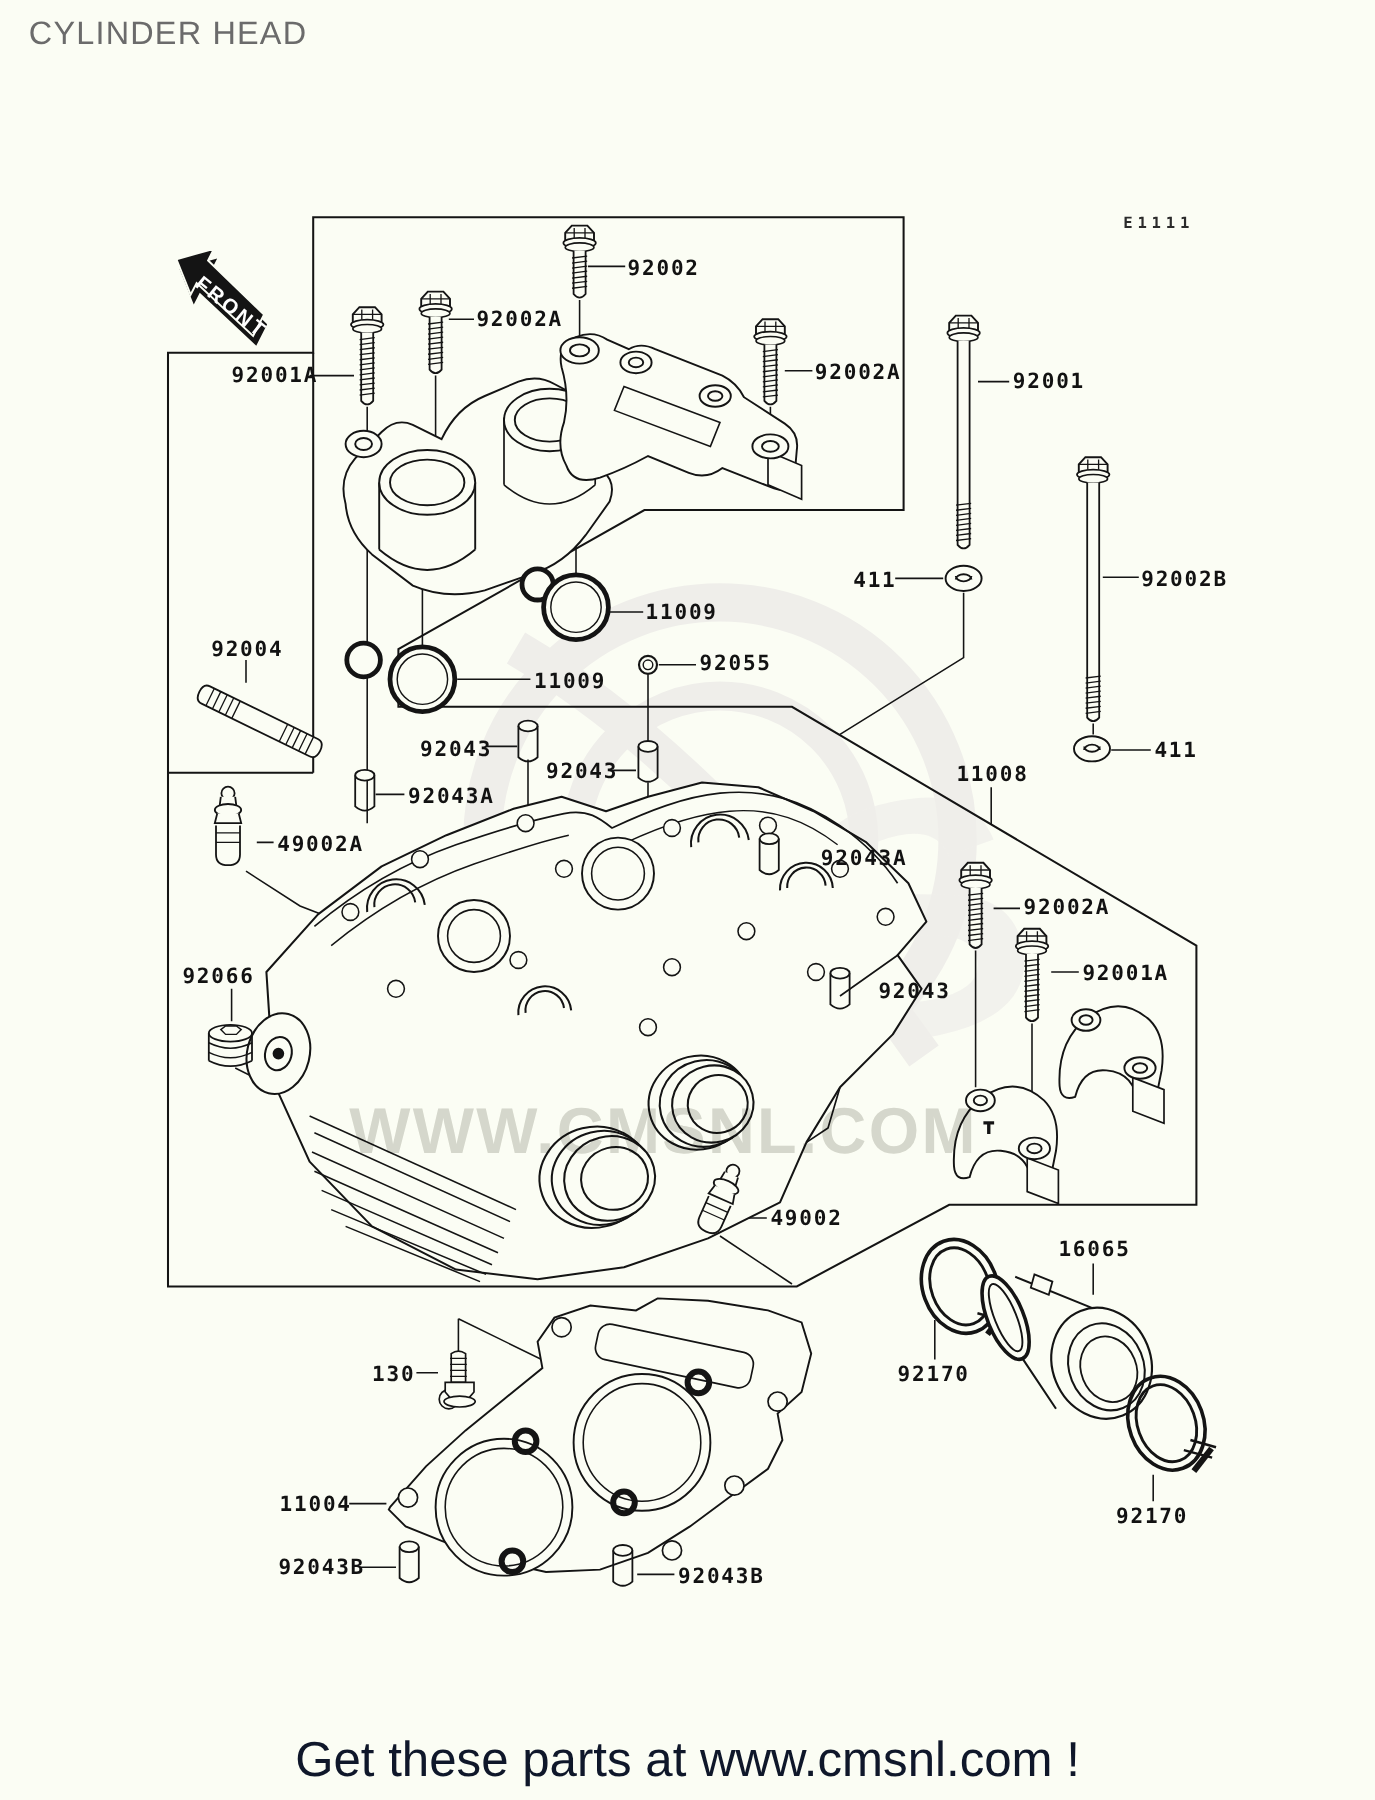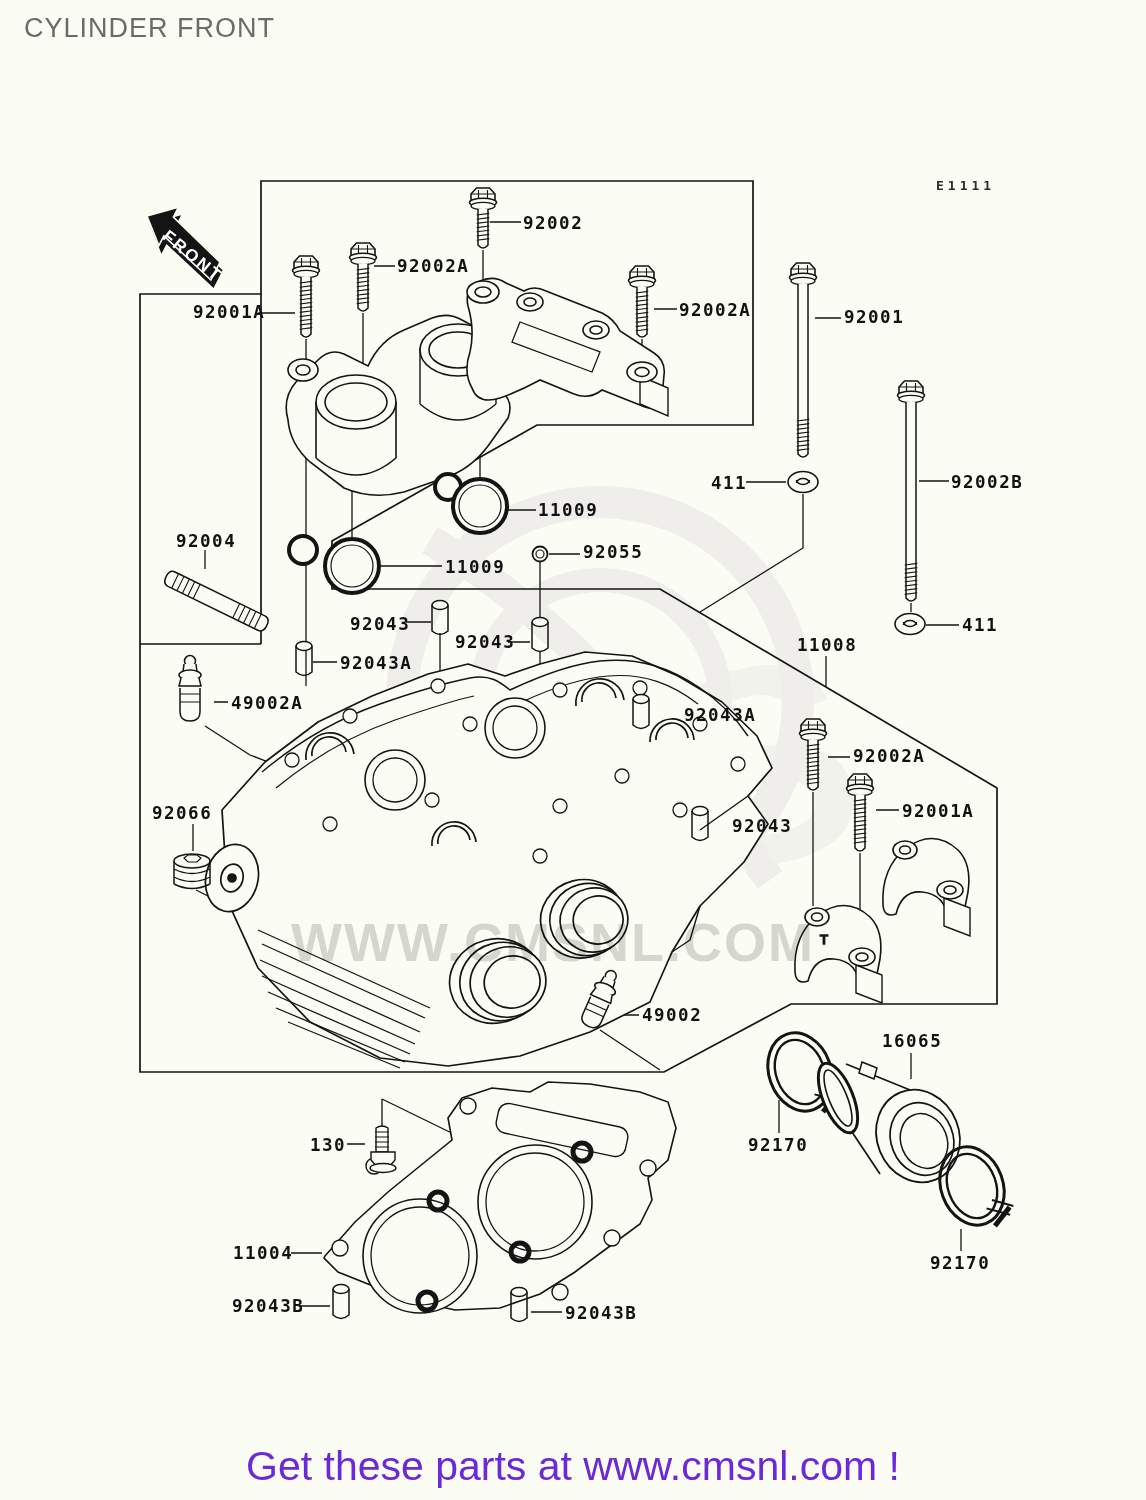--- a/index.html
+++ b/index.html
@@ -2,39 +2,39 @@
 <html><head>
 <meta charset="utf-8">
 <style>
   html,body{margin:0;padding:0;background:#fbfdf4;}
   .page{position:relative;width:1146px;height:1500px;background:#fbfdf4;overflow:hidden;
         font-family:"Liberation Sans",sans-serif;}
   .page-title{position:absolute;top:13px;left:24px;margin:0;font-size:27px;font-weight:400;
         color:#6b6b6b;letter-spacing:1px;font-family:"Liberation Sans",sans-serif;}
   .diagram-svg{position:absolute;left:0;top:0;}
   .footer-link{position:absolute;left:0;top:1443px;width:100%;text-align:center;
-        font-size:41px;color:#6d28d9;font-family:"Liberation Sans",sans-serif;}
+        font-size:41px;color:#0f172a;font-family:"Liberation Sans",sans-serif;}
   text.part-label{font-family:"DejaVu Sans Mono","Liberation Mono",monospace;
         font-size:17.5px;font-weight:bold;letter-spacing:1.5px;fill:#121212;}
   text.diagram-code{font-family:"DejaVu Sans Mono","Liberation Mono",monospace;
         font-size:13px;font-weight:bold;letter-spacing:4px;fill:#2b2b2b;}
   .wm-text{font-family:"Liberation Sans",sans-serif;font-weight:bold;font-size:54px;
         letter-spacing:2px;fill:#d9d9d5;mix-blend-mode:multiply;}
   .ghost{stroke:#efeeea;fill:none;}
   .ghost-letters{font-family:"Liberation Sans",sans-serif;font-weight:bold;font-size:280px;
         fill:#f0efeb;}
   .front-label{font-family:"Liberation Sans",sans-serif;font-weight:bold;font-size:17px;
         fill:#ffffff;letter-spacing:2.5px;}
   .cast-mark{font-family:"Liberation Sans",sans-serif;font-size:13px;fill:#141414;}
 </style>
 </head>
 <body>
 
 <div class="page">
-  <h1 class="page-title">CYLINDER FRONT</h1>
+  <h1 class="page-title">CYLINDER HEAD</h1>
 
   <svg class="diagram-svg" width="1146" height="1500" viewBox="0 0 1146 1500">
 
     <g>
       <circle class="ghost" cx="600" cy="700" r="198" stroke-width="32"></circle>
       <circle class="ghost" cx="600" cy="700" r="120" stroke-width="24"></circle>
       <path class="ghost" d="M430,540 Q600,640 770,880" stroke-width="30"></path>
       <text class="ghost-letters" x="570" y="905" text-anchor="middle" transform="rotate(-12 570 905)" opacity="0.75">CMS</text>
     </g>
 

